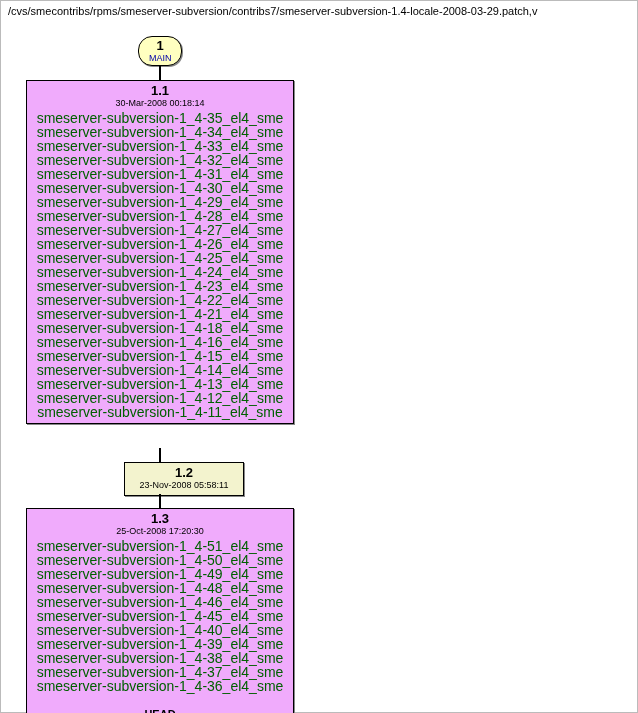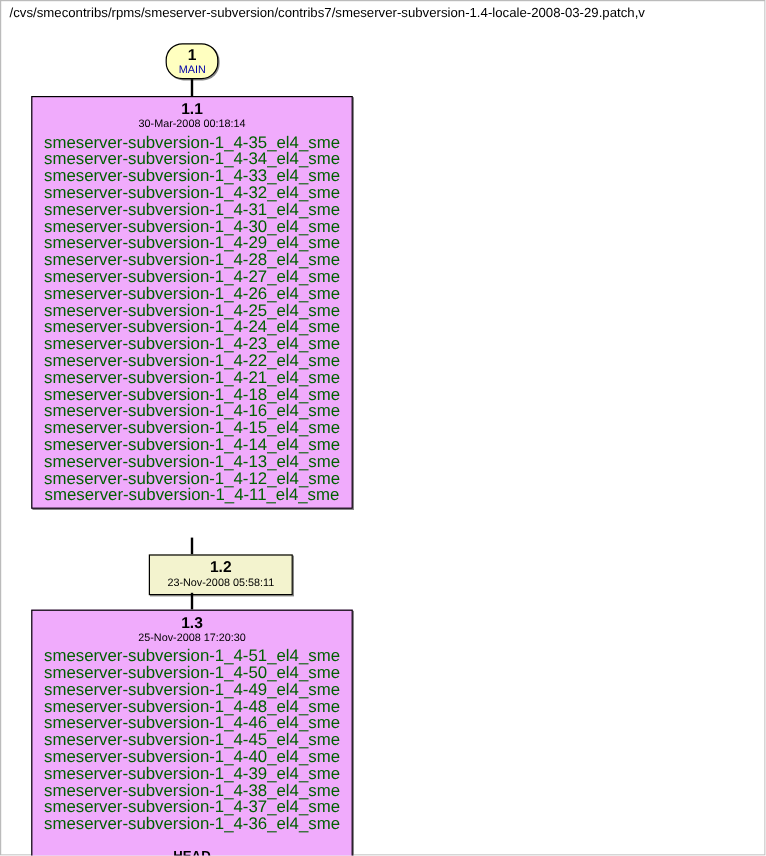--- a/index.html
+++ b/index.html
@@ -147,21 +147,21 @@
 
   <div class="node-box small" style="left:100px; top:462px; width:120px;margin-left:24px;">
     <div class="node-title">1.2</div>
     <div class="node-date">23-Nov-2008 05:58:11</div>
   </div>
 
   <div class="vline" style="left:159px; top:494px; height:14px;"></div>
 
   <div class="node-box" style="left:26px; top:508px; width:268px;">
     <div class="node-title">1.3</div>
-    <div class="node-date">25-Nov-2008 17:20:30</div>
+    <div class="node-date">25-Oct-2008 17:20:30</div>
     <div class="tag-list">
       <div class="tag-item">smeserver-subversion-1_4-51_el4_sme</div>
       <div class="tag-item">smeserver-subversion-1_4-50_el4_sme</div>
       <div class="tag-item">smeserver-subversion-1_4-49_el4_sme</div>
       <div class="tag-item">smeserver-subversion-1_4-48_el4_sme</div>
       <div class="tag-item">smeserver-subversion-1_4-46_el4_sme</div>
       <div class="tag-item">smeserver-subversion-1_4-45_el4_sme</div>
       <div class="tag-item">smeserver-subversion-1_4-40_el4_sme</div>
       <div class="tag-item">smeserver-subversion-1_4-39_el4_sme</div>
       <div class="tag-item">smeserver-subversion-1_4-38_el4_sme</div>

